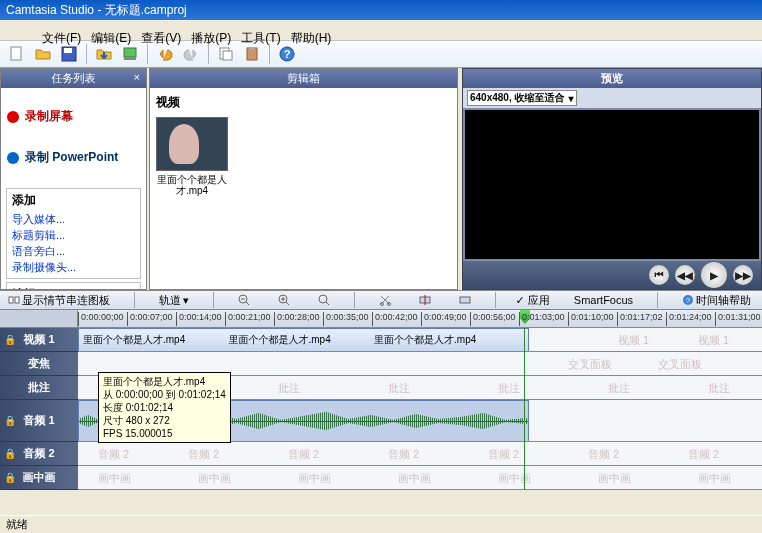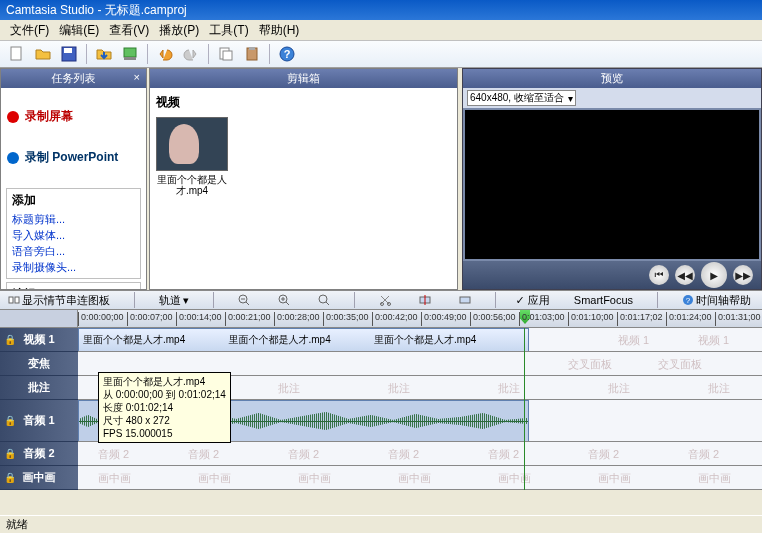--- a/index.html
+++ b/index.html
@@ -1,19 +1,19 @@
 <!DOCTYPE html>
 <html><head>
 <meta charset="utf-8">
 <style>
 * { margin: 0; padding: 0; box-sizing: border-box; font-family: "Microsoft YaHei", Arial, sans-serif; }
 body { width: 762px; height: 533px; background: #ece9d8; font-size: 11px; overflow: hidden; }
 
 .titlebar { background: linear-gradient(#0a5ac6, #2b77d8); height: 20px; color: #fff; padding: 2px 6px; font-size: 12px; display: flex; align-items: center; }
-.menubar { background: #ece9d8; height: 20px; display: flex; padding: 2px 6px; gap: 2px; }
+.menubar { background: #ece9d8; height: 20px; display: flex; padding: 10px 6px; gap: 2px; margin-left: 32px; }
 .menubar span { padding: 0 4px; cursor: default; font-size: 12px; }
 .toolbar { background: linear-gradient(#fafcfe, #e8f0f8); height: 28px; border-top: 1px solid #c0c0c0; border-bottom: 1px solid #a0a0a0; display: flex; align-items: center; padding: 0 6px; gap: 4px; }
 .tb-btn { width: 22px; height: 22px; display: flex; align-items: center; justify-content: center; border-radius: 3px; cursor: default; }
 .tb-sep { width: 1px; height: 20px; background: #b0b0c0; margin: 0 2px; }
 
 .main-area { display: flex; height: 222px; }
 
 .task-panel { width: 147px; background: #fff; border: 1px solid #808080; display: flex; flex-direction: column; gap: 16px; }
 .task-header { background: linear-gradient(#6b7eb0, #4a5d8e); color: #fff; font-size: 11px; text-align: center; padding: 2px; position: relative; }
 .task-header .close-x { position: absolute; right: 6px; top: 2px; }
@@ -24,21 +24,21 @@
 .section-box a { color: #0033cc; text-decoration: none; display: block; font-size: 11px; line-height: 16px; }
 
 .clip-panel { flex: 1; background: #fff; border: 1px solid #808080; margin-left: 2px; display: flex; flex-direction: column; }
 .clip-header { background: linear-gradient(#6b7eb0, #4a5d8e); color: #fff; font-size: 11px; text-align: center; padding: 2px; }
 .clip-body { padding: 6px; }
 .clip-body .vid-label { font-size: 12px; font-weight: bold; margin-bottom: 6px; }
 .thumb { width: 72px; height: 54px; background: #334455; border: 1px solid #666; position: relative; overflow: hidden; }
 .thumb::after { content: ""; position: absolute; left: 12px; top: 6px; width: 30px; height: 40px; background: #d8b8b0; border-radius: 50% 50% 30% 30%; }
 .thumb-label { font-size: 10px; width: 72px; text-align: center; margin-top: 3px; line-height: 11px; }
 
-.preview-panel { width: 300px; background: #7a8aaa; border: 1px solid #404050; margin-left: 4px; display: flex; flex-direction: column; }
+.preview-panel { width: 300px; background: #7a8aaa; border: 1px solid #404050; margin-left: 4px; display: flex; flex-direction: column; font-weight: bold; }
 .preview-header { background: linear-gradient(#6b7eb0, #4a5d8e); color: #fff; font-size: 11px; text-align: center; padding: 2px; }
 .preview-controls-top { background: #d4dcec; padding: 2px 4px; display: flex; }
 .pv-combo { background: #fff; border: 1px solid #888; font-size: 10px; padding: 0 2px; height: 16px; display: flex; align-items: center; }
 .preview-video { flex: 1; background: #000; margin: 2px; }
 .preview-playbar { background: linear-gradient(#5a6a8a, #3a4a6a); height: 28px; display: flex; align-items: center; justify-content: flex-end; padding: 0 8px; gap: 6px; }
 .play-btn { width: 20px; height: 20px; border-radius: 50%; background: radial-gradient(#fff, #c0c0c0); display: flex; align-items: center; justify-content: center; font-size: 10px; color: #222; }
 .play-btn.big { width: 26px; height: 26px; }
 
 .timeline-toolbar { background: linear-gradient(#f0f3f8, #d8e0ec); height: 20px; border-top: 1px solid #888; border-bottom: 1px solid #888; display: flex; align-items: center; padding: 0 4px; gap: 20px; font-size: 11px; }
 .tl-tb-item { display: flex; align-items: center; gap: 2px; padding: 0 4px; }
@@ -159,22 +159,22 @@
       <span class="rec-dot" style="background:#d00"></span>
       <span style="color:#b00">录制屏幕</span>
     </div>
     <div class="record-row">
       <span class="rec-dot" style="background:#06c"></span>
       <span style="color:#036">录制 PowerPoint</span>
     </div>
     <div style="flex:1; overflow:hidden; padding:2px;">
       <div class="section-box">
         <div class="section-title">添加</div>
+        <a>导入媒体...</a>
         <a>标题剪辑...</a>
-        <a>导入媒体...</a>
         <a>语音旁白...</a>
         <a>录制摄像头...</a>
       </div>
       <div class="section-box">
         <div class="section-title">编辑</div>
         <a>缩放...</a>
         <a>音频增强...</a>
 
       </div>
     </div>

